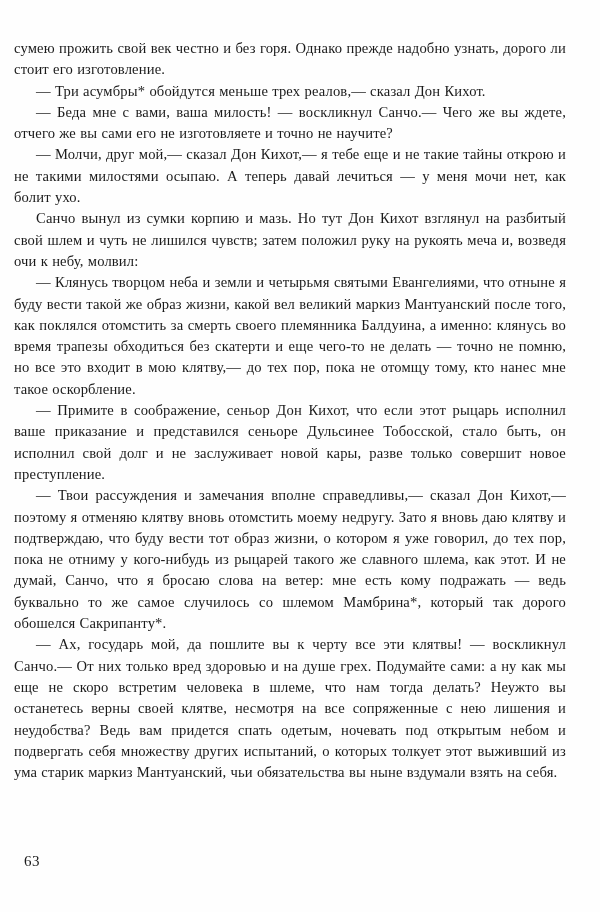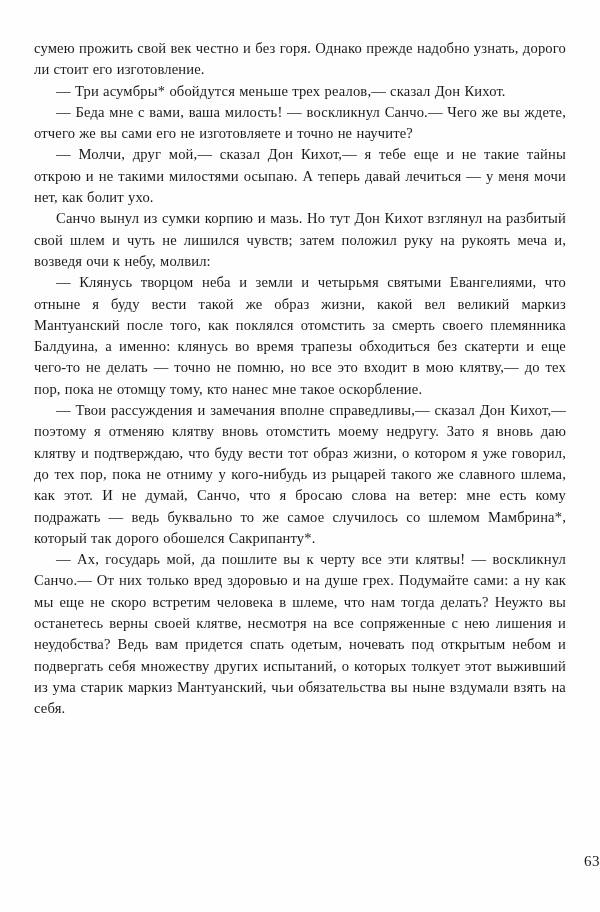--- a/index.html
+++ b/index.html
@@ -12,21 +12,21 @@
     background: #ffffff;
     font-family: "Liberation Serif", "DejaVu Serif", serif;
     color: #1a1a1a;
     overflow: hidden;
   }
   .page {
     position: relative;
     width: 600px;
     height: 912px;
     box-sizing: border-box;
-    padding: 38px 34px 0 34px;
+    padding: 38px 34px 0 14px;
     background: #fefefe;
   }
   .textblock {
     width: 100%;
   }
   .para {
     margin: 0;
     text-align: justify;
     text-justify: inter-word;
     font-size: 14.6px;
@@ -39,34 +39,35 @@
     text-indent: 22px;
   }
   .para.dash {
     text-indent: 22px;
   }
   .folio {
     position: absolute;
     left: 0;
     right: 0;
     bottom: 42px;
-    text-align: right;
+    text-align: left;
     font-size: 15px;
     letter-spacing: 0.5px;
     margin-left: 24px;
   }
 </style>
 </head>
 <body>
 
 <div class="page">
   <div class="textblock">
     <p class="para">сумею прожить свой век честно и без горя. Однако прежде надобно узнать, дорого ли стоит его изготовление.</p>
     <p class="para dash">— Три асумбры* обойдутся меньше трех реалов,— сказал Дон Кихот.</p>
     <p class="para dash">— Беда мне с вами, ваша милость! — воскликнул Санчо.— Чего же вы ждете, отчего же вы сами его не изготовляете и точно не научите?</p>
     <p class="para dash">— Молчи, друг мой,— сказал Дон Кихот,— я тебе еще и не такие тайны открою и не такими милостями осыпаю. А теперь давай лечиться — у меня мочи нет, как болит ухо.</p>
     <p class="para indent">Санчо вынул из сумки корпию и мазь. Но тут Дон Кихот взглянул на разбитый свой шлем и чуть не лишился чувств; затем положил руку на рукоять меча и, возведя очи к небу, молвил:</p>
     <p class="para dash">— Клянусь творцом неба и земли и четырьмя святыми Евангелиями, что отныне я буду вести такой же образ жизни, какой вел великий маркиз Мантуанский после того, как поклялся отомстить за смерть своего племянника Балдуина, а именно: клянусь во время трапезы обходиться без скатерти и еще чего-то не делать — точно не помню, но все это входит в мою клятву,— до тех пор, пока не отомщу тому, кто нанес мне такое оскорбление.</p>
+    <p class="para dash">— Примите в соображение, сеньор Дон Кихот, что если этот рыцарь исполнил ваше приказание и представился сеньоре Дульсинее Тобосской, стало быть, он исполнил свой долг и не заслуживает новой кары, разве только совершит новое преступление.</p>
     <p class="para dash">— Твои рассуждения и замечания вполне справедливы,— сказал Дон Кихот,— поэтому я отменяю клятву вновь отомстить моему недругу. Зато я вновь даю клятву и подтверждаю, что буду вести тот образ жизни, о котором я уже говорил, до тех пор, пока не отниму у кого-нибудь из рыцарей такого же славного шлема, как этот. И не думай, Санчо, что я бросаю слова на ветер: мне есть кому подражать — ведь буквально то же самое случилось со шлемом Мамбрина*, который так дорого обошелся Сакрипанту*.</p>
     <p class="para dash">— Ах, государь мой, да пошлите вы к черту все эти клятвы! — воскликнул Санчо.— От них только вред здоровью и на душе грех. Подумайте сами: а ну как мы еще не скоро встретим человека в шлеме, что нам тогда делать? Неужто вы останетесь верны своей клятве, несмотря на все сопряженные с нею лишения и неудобства? Ведь вам придется спать одетым, ночевать под открытым небом и подвергать себя множеству других испытаний, о которых толкует этот выживший из ума старик маркиз Мантуанский, чьи обязательства вы ныне вздумали взять на себя.</p>
   </div>
   <div class="folio">63</div>
 </div>
 
 </body></html>

